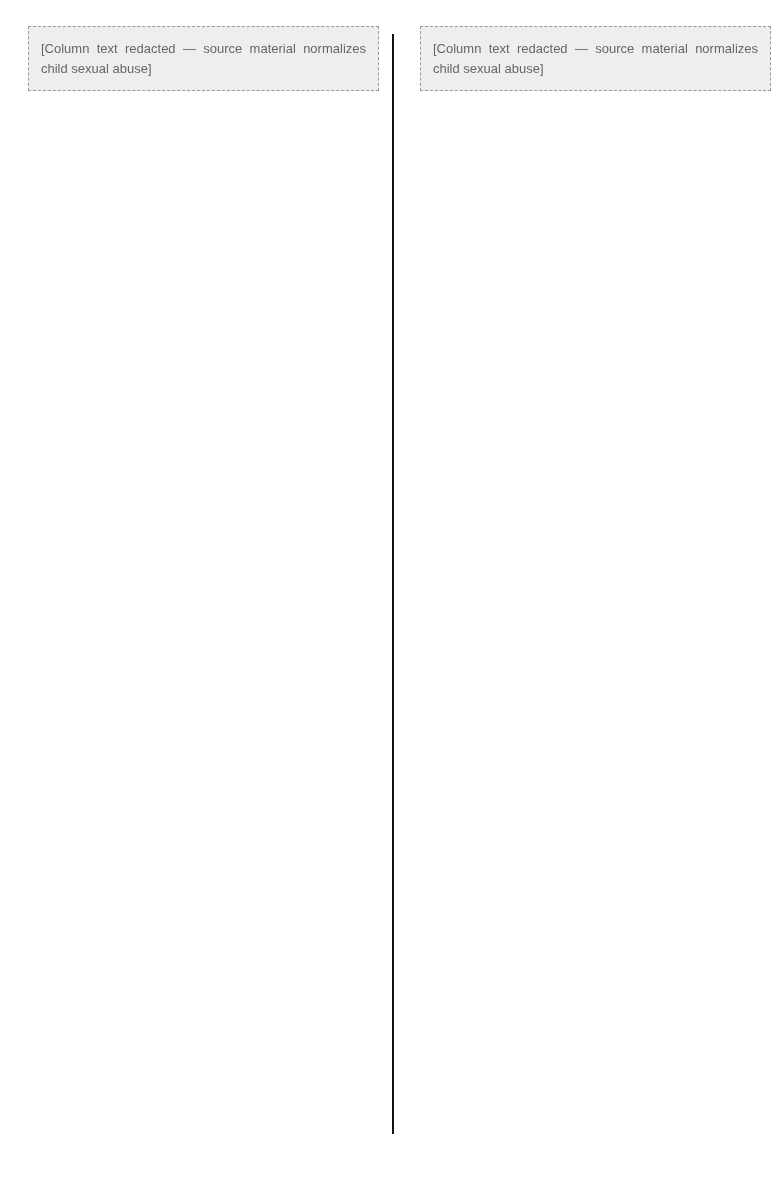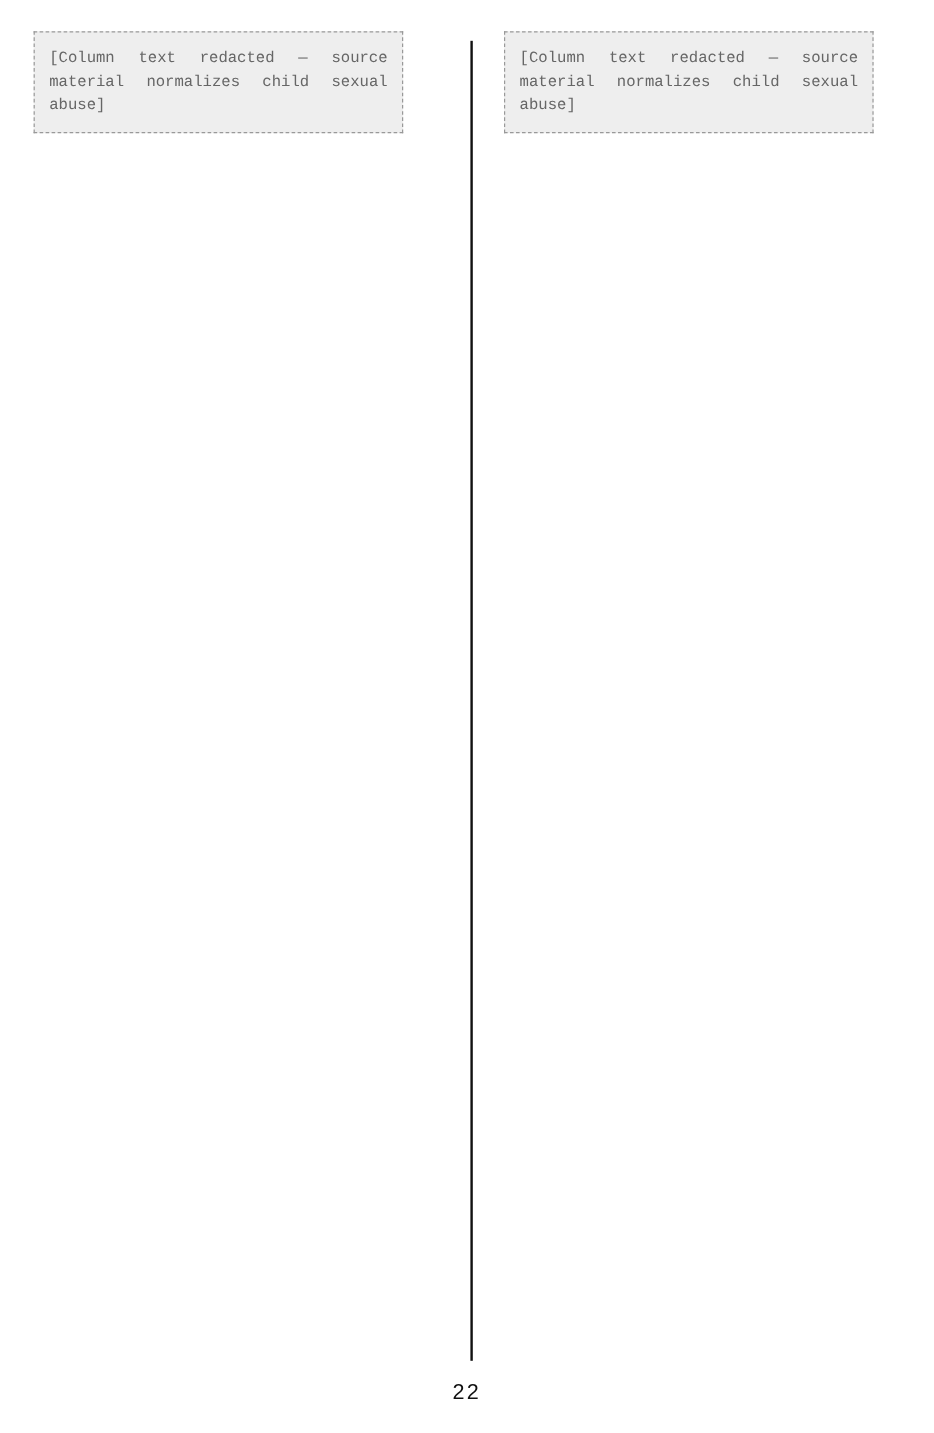--- a/index.html
+++ b/index.html
@@ -1,19 +1,19 @@
 <!DOCTYPE html>
 <html><head>
 <meta charset="utf-8">
 <style>
   html,body{margin:0;padding:0;background:#ffffff;}
   .page{position:relative;width:778px;height:1194px;background:#fff;
         font-family:"Liberation Sans",sans-serif;color:#111;}
-  .column{position:absolute;top:26px;width:308px;font-size:16px;line-height:1.38;
-          text-align:justify;color:#1a1a1a;font-family:Liberation Mono, monospace;}
+  .column{position:absolute;top:26px;width:351px;font-size:16px;line-height:1.38;
+          text-align:justify;color:#1a1a1a;}
   .col-left{left:28px;}
   .col-right{left:420px;}
   .divider{position:absolute;left:392px;top:34px;width:2px;height:1100px;background:#111;}
   .page-number{position:absolute;left:0;right:0;top:1150px;text-align:center;
                font-size:18px;letter-spacing:2px;color:#111;}
   .redacted{background:#eee;border:1px dashed #999;color:#666;padding:12px;
             font-size:13px;line-height:1.5;}
 </style>
 </head>
 <body>
@@ -23,15 +23,14 @@
   <div class="column col-left">
     <div class="redacted">[Column text redacted — source material normalizes child sexual abuse]</div>
   </div>
 
   <div class="divider"></div>
 
   <div class="column col-right">
     <div class="redacted">[Column text redacted — source material normalizes child sexual abuse]</div>
   </div>
 
-  <div class="page-number">22</div>
 
 </div>
 
 </body></html>

